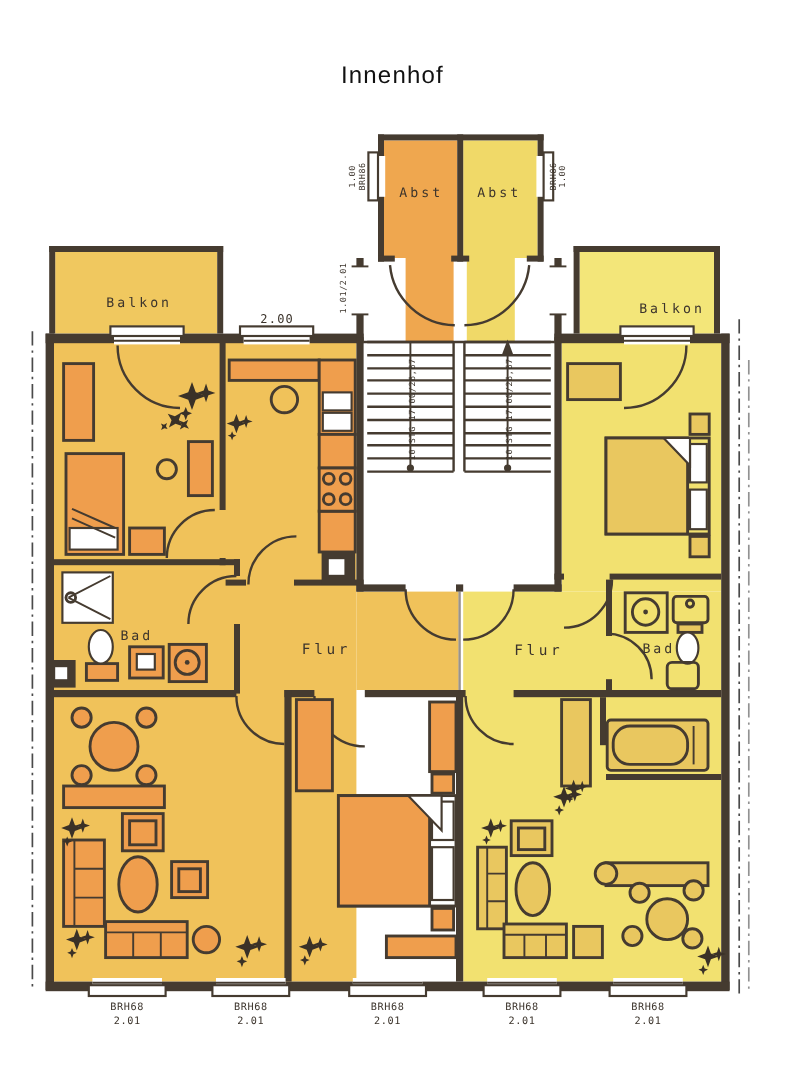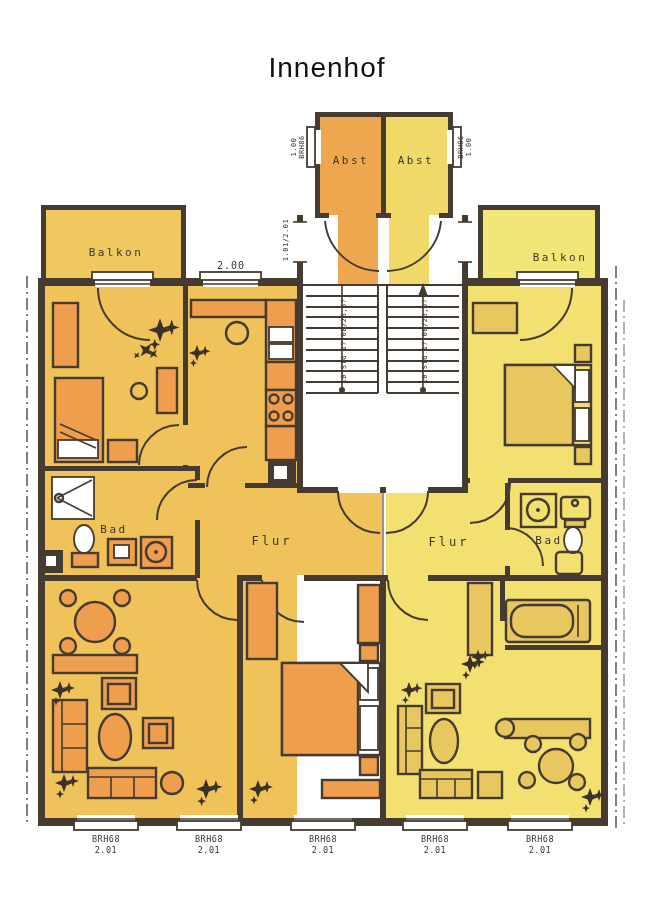--- a/index.html
+++ b/index.html
@@ -1,19 +1,19 @@
 <!DOCTYPE html>
 <html><head>
 <meta charset="utf-8">
 <style>
   html,body{margin:0;padding:0;background:#ffffff;}
   .canvas{position:relative;width:654px;height:900px;background:#ffffff;overflow:hidden;
           font-family:"Liberation Sans",sans-serif;}
   .title{position:absolute;top:52px;left:0;width:100%;text-align:center;
-         font-size:28px;color:#111;letter-spacing:1px;}
+         font-size:20px;color:#111;letter-spacing:1px;}
   svg{position:absolute;left:0;top:0;}
   .w{fill:#453b30;}
   .arc{fill:none;stroke:#453b30;stroke-width:2;}
   .step{stroke:#453b30;stroke-width:2;}
   .thin{stroke:#453b30;stroke-width:1.6;fill:none;}
   .fL{fill:#ef9e4d;stroke:#453b30;stroke-width:2.4;}
   .fR{fill:#e9c75f;stroke:#453b30;stroke-width:2.4;}
   .wh{fill:#ffffff;}
   .fr{fill:#ffffff;stroke:#453b30;stroke-width:1.8;}
   .noface{fill:none;stroke:#453b30;stroke-width:2.4;}

